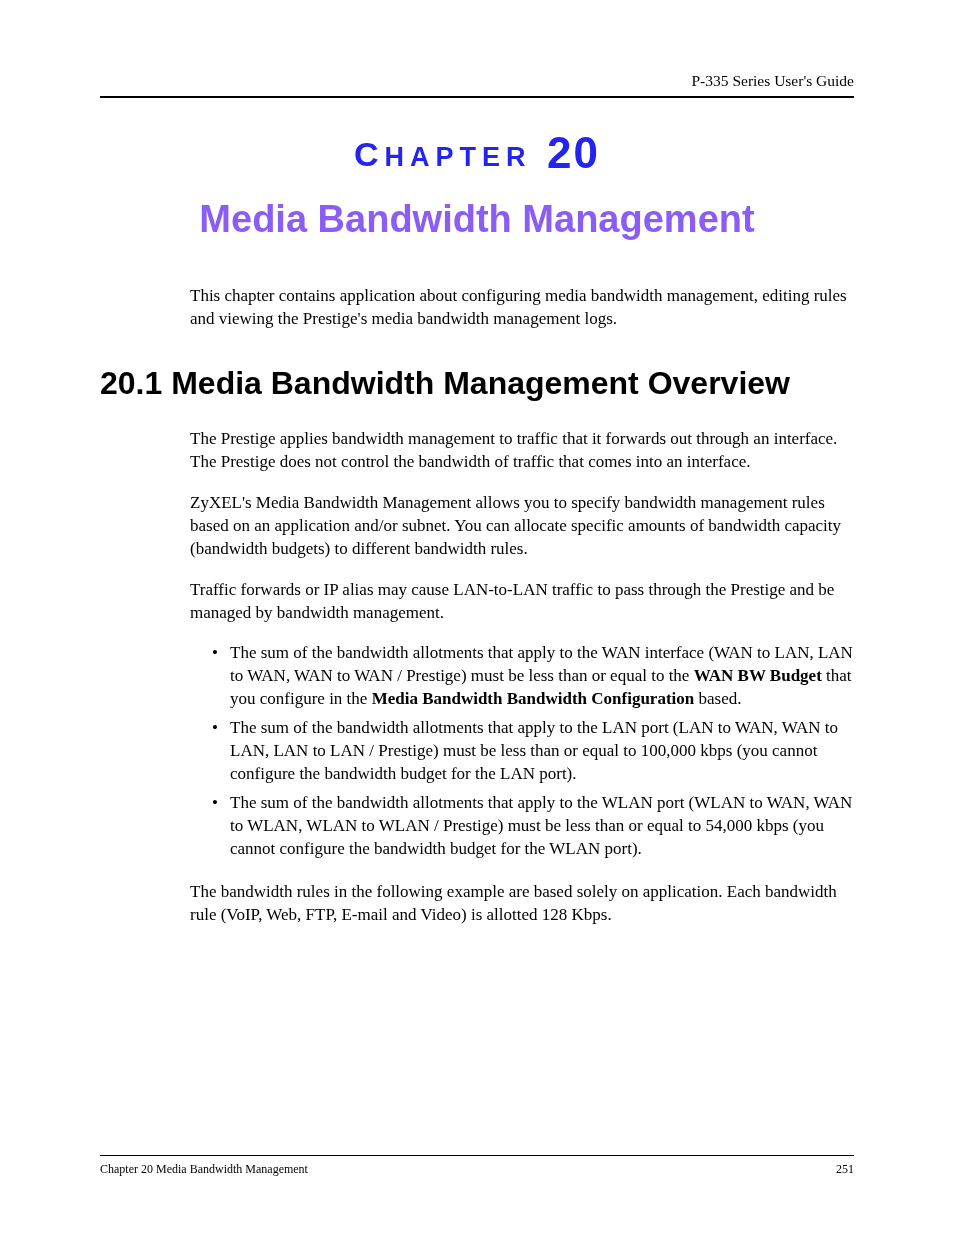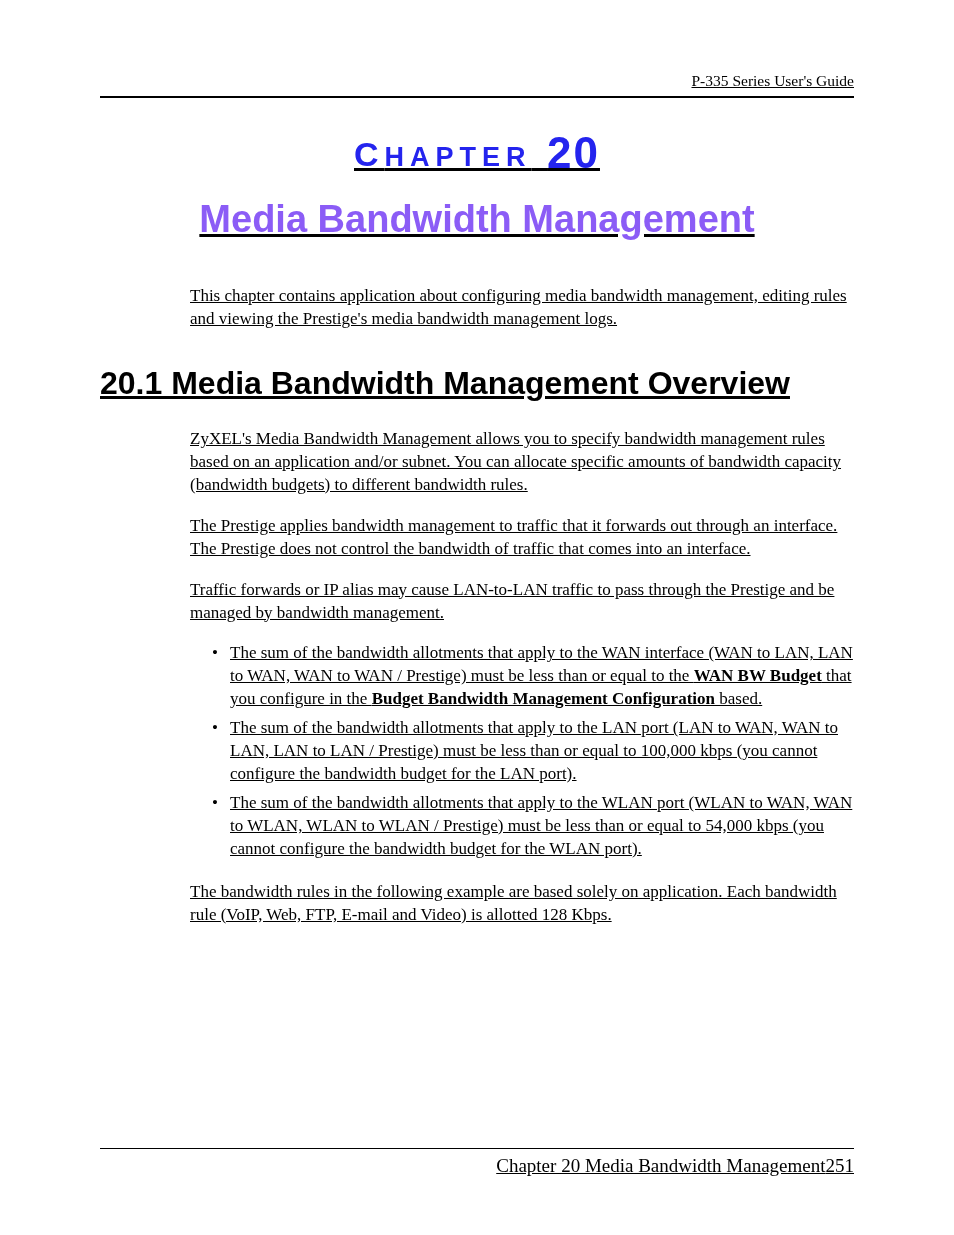--- a/index.html
+++ b/index.html
@@ -7,21 +7,20 @@
   body {
     width: 954px;
     height: 1235px;
     background: #fff;
     font-family: "Times New Roman", Times, serif;
     color: #000;
     position: relative;
   }
   .page {
     padding: 72px 100px 0 100px;
-    text-decoration: underline;
   }
   .header-right {
     text-align: right;
     font-size: 15.5px;
     margin-bottom: 6px;
   }
   .rule {
     border: none;
     border-top: 2px solid #000;
     margin: 0 0 30px 0;
@@ -88,23 +87,22 @@
     right: 100px;
     bottom: 58px;
   }
   .footer-rule {
     border: none;
     border-top: 1.5px solid #000;
     margin: 0 0 6px 0;
   }
   .footer-row {
     display: flex;
-    justify-content: flex-end;
-    font-size: 19px;
-    text-decoration: underline;
+    justify-content: space-between;
+    font-size: 12px;
   }
   b { font-weight: bold; }
 </style>
 </head>
 <body>
 
 <div class="page">
 
   <div class="header-right">P-335 Series User's Guide</div>
   <hr class="rule">
@@ -112,27 +110,27 @@
   <div class="chapter-label">
     <span>C</span><span style="font-size:27px; letter-spacing:6px;">HAPTER</span>&nbsp;<span class="num">20</span>
   </div>
 
   <h1 class="chapter-title">Media Bandwidth Management</h1>
 
   <p class="intro">This chapter contains application about configuring media bandwidth management, editing rules and viewing the Prestige's media bandwidth management logs.</p>
 
   <h2 class="h2">20.1  Media Bandwidth Management Overview</h2>
 
+  <p class="body-p">The Prestige applies bandwidth management to traffic that it forwards out through an interface. The Prestige does not control the bandwidth of traffic that comes into an interface.</p>
   <p class="body-p">ZyXEL's Media Bandwidth Management allows you to specify bandwidth management rules based on an application and/or subnet. You can allocate specific amounts of bandwidth capacity (bandwidth budgets) to different bandwidth rules.</p>
-  <p class="body-p">The Prestige applies bandwidth management to traffic that it forwards out through an interface. The Prestige does not control the bandwidth of traffic that comes into an interface.</p>
   <p class="body-p">Traffic forwards or IP alias may cause LAN-to-LAN traffic to pass through the Prestige and be managed by bandwidth management.</p>
 
   <ul class="bullets">
     <li class="li-text">
-      <span>The sum of the bandwidth allotments that apply to the WAN interface (WAN to LAN, LAN to WAN, WAN to WAN / Prestige) must be less than or equal to the </span><b>WAN BW Budget</b><span> that you configure in the </span><b>Budget Bandwidth Management Configuration</b><span> based.</span>
+      <span>The sum of the bandwidth allotments that apply to the WAN interface (WAN to LAN, LAN to WAN, WAN to WAN / Prestige) must be less than or equal to the </span><b>WAN BW Budget</b><span> that you configure in the </span><b>Media Bandwidth Bandwidth Configuration</b><span> based.</span>
     </li>
     <li class="li-text">
       <span>The sum of the bandwidth allotments that apply to the LAN port (LAN to WAN, WAN to LAN, LAN to LAN / Prestige) must be less than or equal to 100,000 kbps (you cannot configure the bandwidth budget for the LAN port).</span>
     </li>
     <li class="li-text">
       <span>The sum of the bandwidth allotments that apply to the WLAN port (WLAN to WAN, WAN to WLAN, WLAN to WLAN / Prestige) must be less than or equal to 54,000 kbps (you cannot configure the bandwidth budget for the WLAN port).</span>
     </li>
   </ul>
 
 

